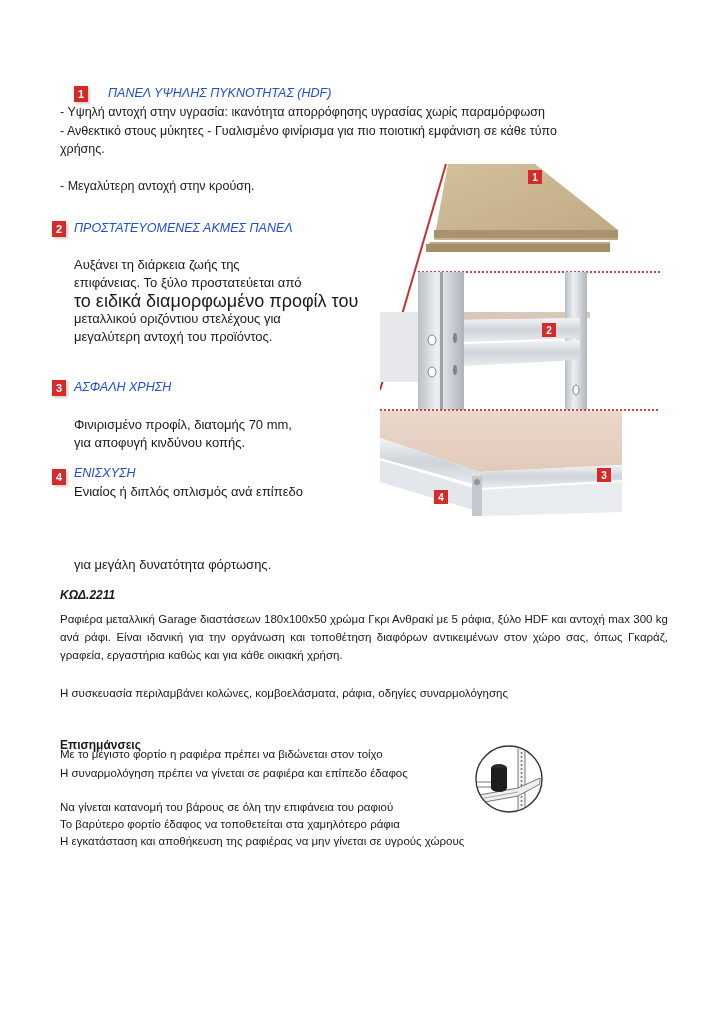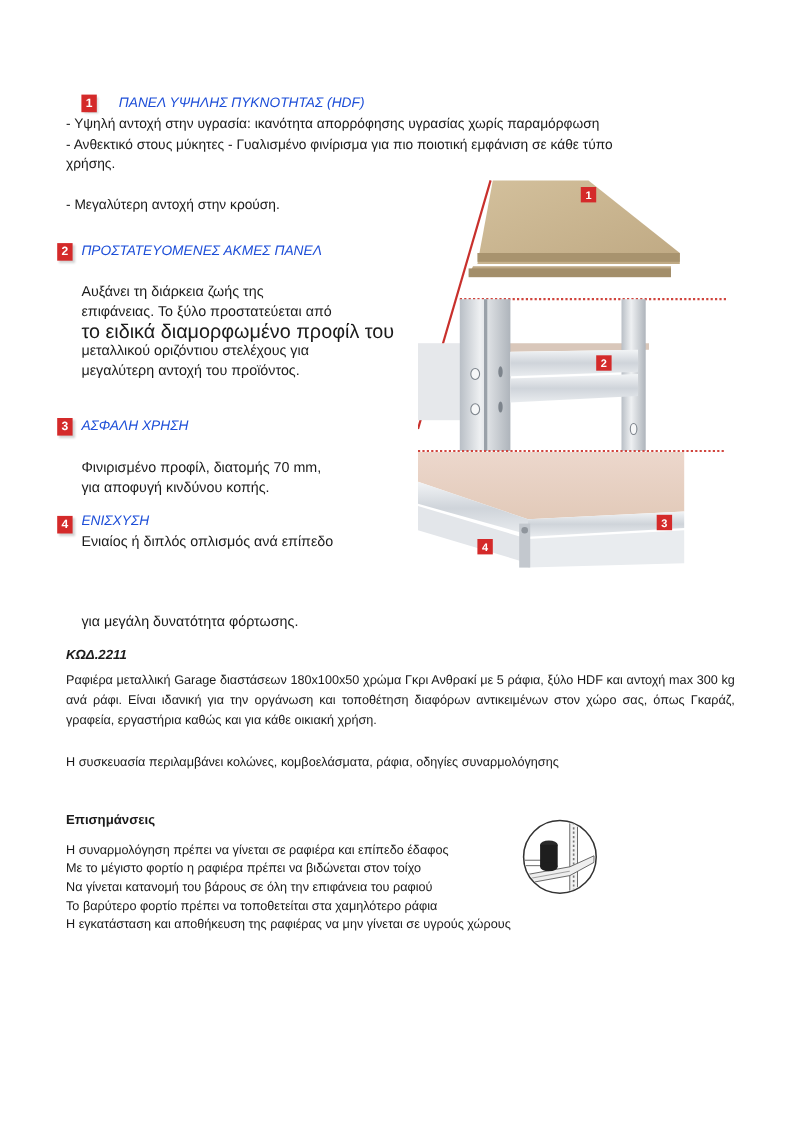--- a/index.html
+++ b/index.html
@@ -106,23 +106,23 @@
     <text x="61" y="341" font-family="Liberation Sans, sans-serif" font-size="10" font-weight="bold" fill="#fff" text-anchor="middle">4</text>
   </svg>
 </div>
 
 <div class="abs" style="left:60px;top:588px;font-style:italic;font-weight:bold;font-size:12px;">ΚΩΔ.2211</div>
 <div class="body2 just" style="left:60px;top:610px;width:608px;font-size:11.5px;">Ραφιέρα μεταλλική  Garage διαστάσεων 180x100x50  χρώμα  Γκρι Ανθρακί με 5 ράφια, ξύλο HDF και αντοχή max 300 kg ανά ράφι. Είναι ιδανική για την οργάνωση και τοποθέτηση διαφόρων αντικειμένων στον χώρο σας, όπως Γκαράζ, γραφεία, εργαστήρια καθώς και για κάθε οικιακή χρήση.</div>
 <div class="body2" style="left:60px;top:684px;width:608px;font-size:11.5px;white-space:nowrap;">Η συσκευασία περιλαμβάνει κολώνες, κομβοελάσματα, ράφια, οδηγίες συναρμολόγησης</div>
 
 <div class="abs" style="left:60px;top:738px;font-weight:bold;font-size:12px;">Επισημάνσεις</div>
 <div class="body2" style="left:60px;top:764px;font-size:11.5px;white-space:nowrap;">Η συναρμολόγηση πρέπει να γίνεται σε ραφιέρα και επίπεδο έδαφος</div>
-<div class="body2" style="left:60px;top:781px;font-size:11.5px;white-space:nowrap;">Με το μέγιστο φορτίο η ραφιέρα πρέπει να βιδώνεται στον τοίχο</div>
+<div class="body2" style="left:60px;top:745px;font-size:11.5px;white-space:nowrap;">Με το μέγιστο φορτίο η ραφιέρα πρέπει να βιδώνεται στον τοίχο</div>
 <div class="body2" style="left:60px;top:798px;font-size:11.5px;white-space:nowrap;">Να γίνεται κατανομή του βάρους σε όλη την επιφάνεια του ραφιού</div>
-<div class="body2" style="left:60px;top:815px;font-size:11.5px;white-space:nowrap;">Το βαρύτερο φορτίο πρέπει να τοποθετείται στα χαμηλότερο ράφια</div>
+<div class="body2" style="left:60px;top:815px;font-size:11.5px;white-space:nowrap;">Το βαρύτερο φορτίο έδαφος να τοποθετείται στα χαμηλότερο ράφια</div>
 <div class="body2" style="left:60px;top:832px;font-size:11.5px;white-space:nowrap;">Η εγκατάσταση και αποθήκευση της ραφιέρας να μην γίνεται σε υγρούς χώρους</div>
 
 <div class="abs" style="left:474px;top:744px;width:70px;height:70px;">
   <svg width="70" height="70" viewBox="0 0 70 70" xmlns="http://www.w3.org/2000/svg">
     <circle cx="35" cy="35" r="33" fill="#fff" stroke="#333" stroke-width="1.4"></circle>
     <clipPath id="cc">
         <circle cx="35" cy="35" r="32"></circle>
       </clipPath>
     <g clip-path="url(#cc)">
       <rect x="44" y="0" width="7" height="70" fill="#f2f2f2" stroke="#555" stroke-width="0.8"></rect>

